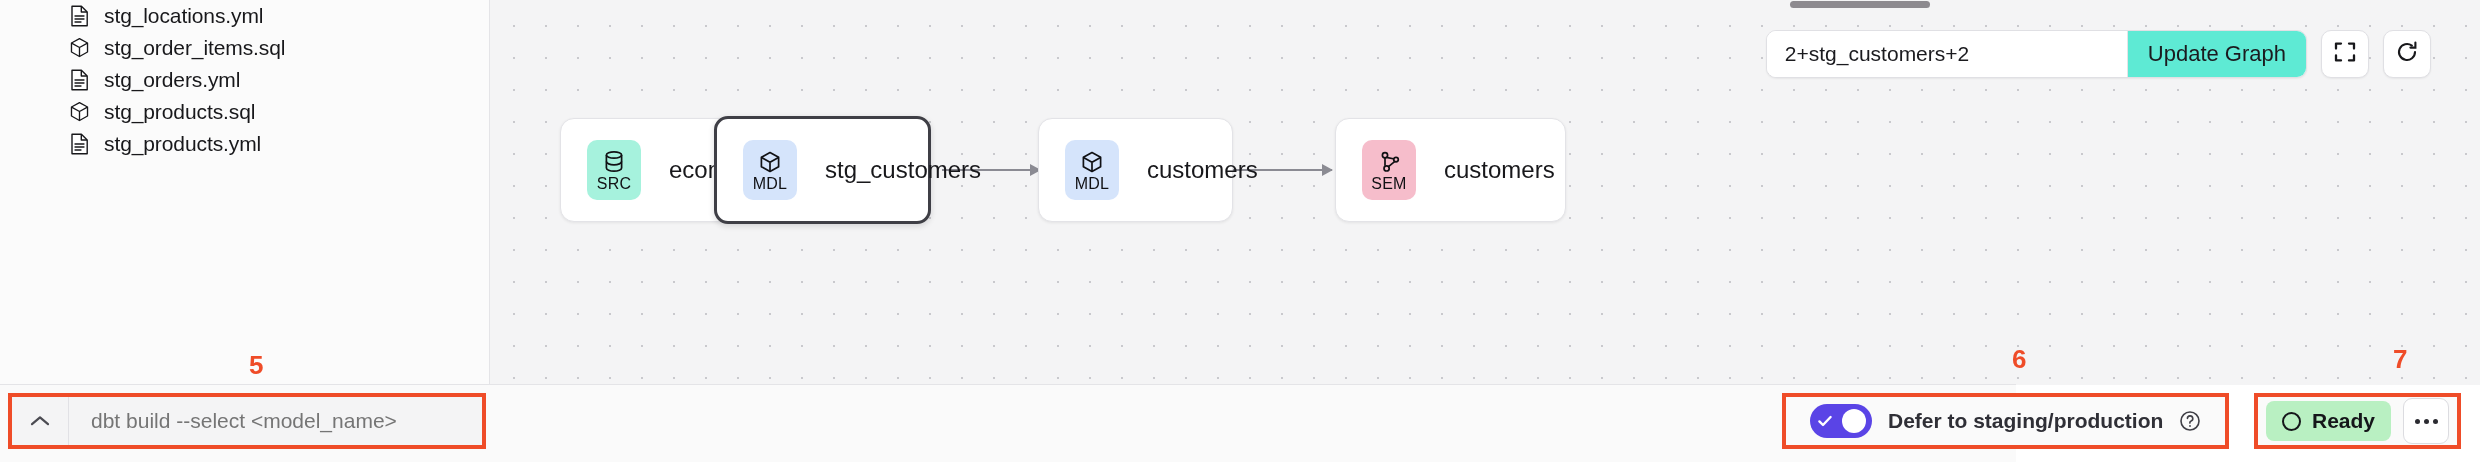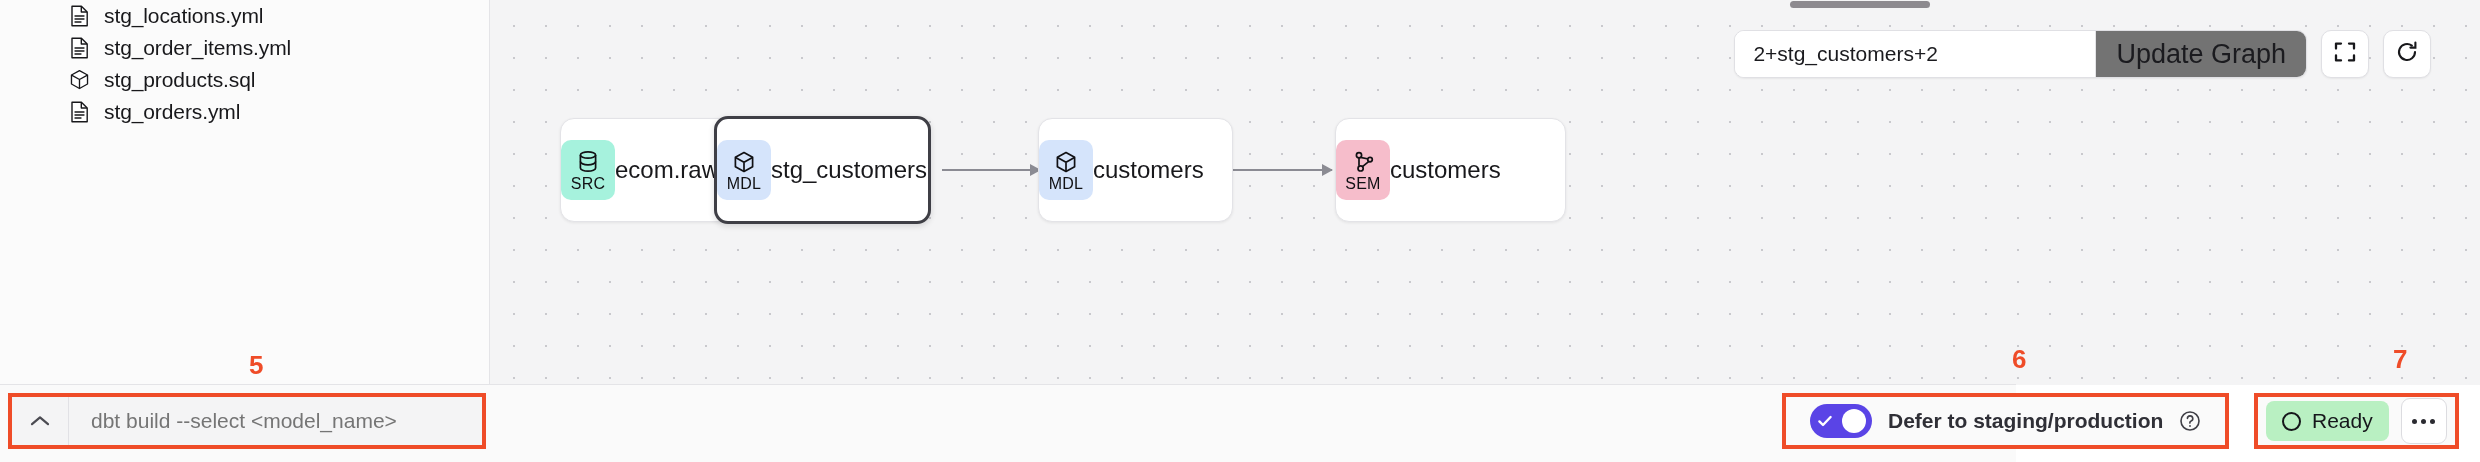--- a/index.html
+++ b/index.html
@@ -51,35 +51,35 @@
     display:flex;align-items:stretch;background:#fff;border:1px solid #e0e0e4;
     border-radius:10px;box-shadow:0 1px 2px rgba(16,16,20,.06);height:46px;overflow:hidden;margin-left:20px;
   }
   .seg-input{
     display:flex;align-items:center;min-width:324px;padding:0 18px;
     font-size:21px;color:#1b1b1f;background:#fff;border:none;outline:none;
     font-family:inherit;
   }
   .seg-divider{width:1px;background:#e4e4e7;}
   .seg-btn{
-    display:flex;align-items:center;padding:0 20px;font-size:27px;color:#1b1b1f;
-    background:#737373;cursor:pointer;white-space:nowrap;
+    display:flex;align-items:center;padding:0 20px;font-size:22px;color:#1b1b1f;
+    background:#5eead4;cursor:pointer;white-space:nowrap;
   }
   .icon-btn{
     width:46px;height:46px;display:flex;align-items:center;justify-content:center;
     background:#fff;border:1px solid #e0e0e4;border-radius:10px;
     box-shadow:0 1px 2px rgba(16,16,20,.06);cursor:pointer;
   }
 
   
   .node{
     position:absolute;top:118px;height:104px;
     background:#ffffff;border:1px solid #e3e3e7;border-radius:14px;
     box-shadow:0 1px 3px rgba(16,16,20,.07);
-    display:flex;align-items:center;box-sizing:border-box;
+    display:flex;align-items:center;padding-left:26px;gap:28px;box-sizing:border-box;
   }
   .node.selected{border:3px solid #3f3f46;box-shadow:0 2px 6px rgba(16,16,20,.14);}
   .node .badge{
     width:54px;height:60px;border-radius:10px;
     display:flex;flex-direction:column;align-items:center;justify-content:center;gap:1px;
     flex:0 0 54px;
   }
   .node .badge .bglyph{height:26px;display:flex;align-items:center;justify-content:center;}
   .node .badge .blabel{font-size:16px;font-weight:400;color:#111114;letter-spacing:.2px;line-height:1;}
   .node .nlabel{font-size:24px;color:#18181b;white-space:nowrap;}
@@ -127,21 +127,21 @@
     border:4px solid #ef4c28;box-sizing:border-box;display:flex;align-items:center;
     padding:0 8px;gap:12px;background:#fafafa;
   }
   .ready-badge{
     display:flex;align-items:center;gap:11px;height:40px;padding:0 16px;
     border-radius:8px;background:#b9f0c2;
   }
   .ready-badge .dot{
     width:19px;height:19px;border-radius:50%;border:2.2px solid #15161a;box-sizing:border-box;
   }
-  .ready-badge .rlabel{font-size:21px;font-weight:400;color:#15161a;}
+  .ready-badge .rlabel{font-size:21px;font-weight:700;color:#15161a;}
   .more-btn{
     width:44px;height:44px;border:1px solid #dcdce0;border-radius:9px;background:#fff;
     display:flex;align-items:center;justify-content:center;gap:4px;cursor:pointer;
   }
   .more-btn i{width:5px;height:5px;border-radius:50%;background:#2b2b31;display:block;}
 
   
   .anno{
     position:absolute;color:#ef4c28;font-weight:700;font-size:26px;line-height:1;
     font-family:"Liberation Sans",sans-serif;
@@ -159,54 +159,63 @@
         <span class="glyph">
           <svg width="19" height="22" viewBox="0 0 19 22">
               <path d="M2 1.2h9.4L17.2 7v13.8H2z" fill="#fff" stroke="#18181b" stroke-width="1.4" stroke-linejoin="round"></path>
               <path d="M11.3 1.4V7h5.7" fill="none" stroke="#18181b" stroke-width="1.4" stroke-linejoin="round"></path>
               <path d="M5 11h9M5 14h9M5 17h6" stroke="#18181b" stroke-width="1.3" stroke-linecap="round"></path>
             </svg>
         </span>
         <span class="fname">stg_locations.yml</span>
       </div>
 
+      <div class="file-row">
+        <span class="glyph">
+          <svg width="21" height="22" viewBox="0 0 22 23">
+              <path d="M11 1.6l8.4 4.7v9.4L11 20.4 2.6 15.7V6.3z" fill="#fff" stroke="#18181b" stroke-width="1.4" stroke-linejoin="round"></path>
+              <path d="M2.7 6.4L11 11l8.3-4.6M11 11v9.4" fill="none" stroke="#18181b" stroke-width="1.4" stroke-linejoin="round"></path>
+            </svg>
+        </span>
+        <span class="fname">stg_order_items.sql</span>
+      </div>
+
+
 
       <div class="file-row">
         <span class="glyph">
           <svg width="19" height="22" viewBox="0 0 19 22">
               <path d="M2 1.2h9.4L17.2 7v13.8H2z" fill="#fff" stroke="#18181b" stroke-width="1.4" stroke-linejoin="round"></path>
               <path d="M11.3 1.4V7h5.7" fill="none" stroke="#18181b" stroke-width="1.4" stroke-linejoin="round"></path>
               <path d="M5 11h9M5 14h9M5 17h6" stroke="#18181b" stroke-width="1.3" stroke-linecap="round"></path>
             </svg>
         </span>
-        <span class="fname">stg_order_items.yml</span>
-      </div>
-
+        <span class="fname">stg_orders.yml</span>
+      </div>
 
       <div class="file-row">
         <span class="glyph">
           <svg width="21" height="22" viewBox="0 0 22 23">
               <path d="M11 1.6l8.4 4.7v9.4L11 20.4 2.6 15.7V6.3z" fill="#fff" stroke="#18181b" stroke-width="1.4" stroke-linejoin="round"></path>
               <path d="M2.7 6.4L11 11l8.3-4.6M11 11v9.4" fill="none" stroke="#18181b" stroke-width="1.4" stroke-linejoin="round"></path>
             </svg>
         </span>
         <span class="fname">stg_products.sql</span>
       </div>
 
       <div class="file-row">
         <span class="glyph">
           <svg width="19" height="22" viewBox="0 0 19 22">
               <path d="M2 1.2h9.4L17.2 7v13.8H2z" fill="#fff" stroke="#18181b" stroke-width="1.4" stroke-linejoin="round"></path>
               <path d="M11.3 1.4V7h5.7" fill="none" stroke="#18181b" stroke-width="1.4" stroke-linejoin="round"></path>
               <path d="M5 11h9M5 14h9M5 17h6" stroke="#18181b" stroke-width="1.3" stroke-linecap="round"></path>
             </svg>
         </span>
-        <span class="fname">stg_orders.yml</span>
-      </div>
-
+        <span class="fname">stg_products.yml</span>
+      </div>
 
     </div>
   </div>
 
   <div class="canvas">
 
     <div class="top-scrollbar"></div>
 
     <div class="graph-toolbar">
       <div class="seg-group">

